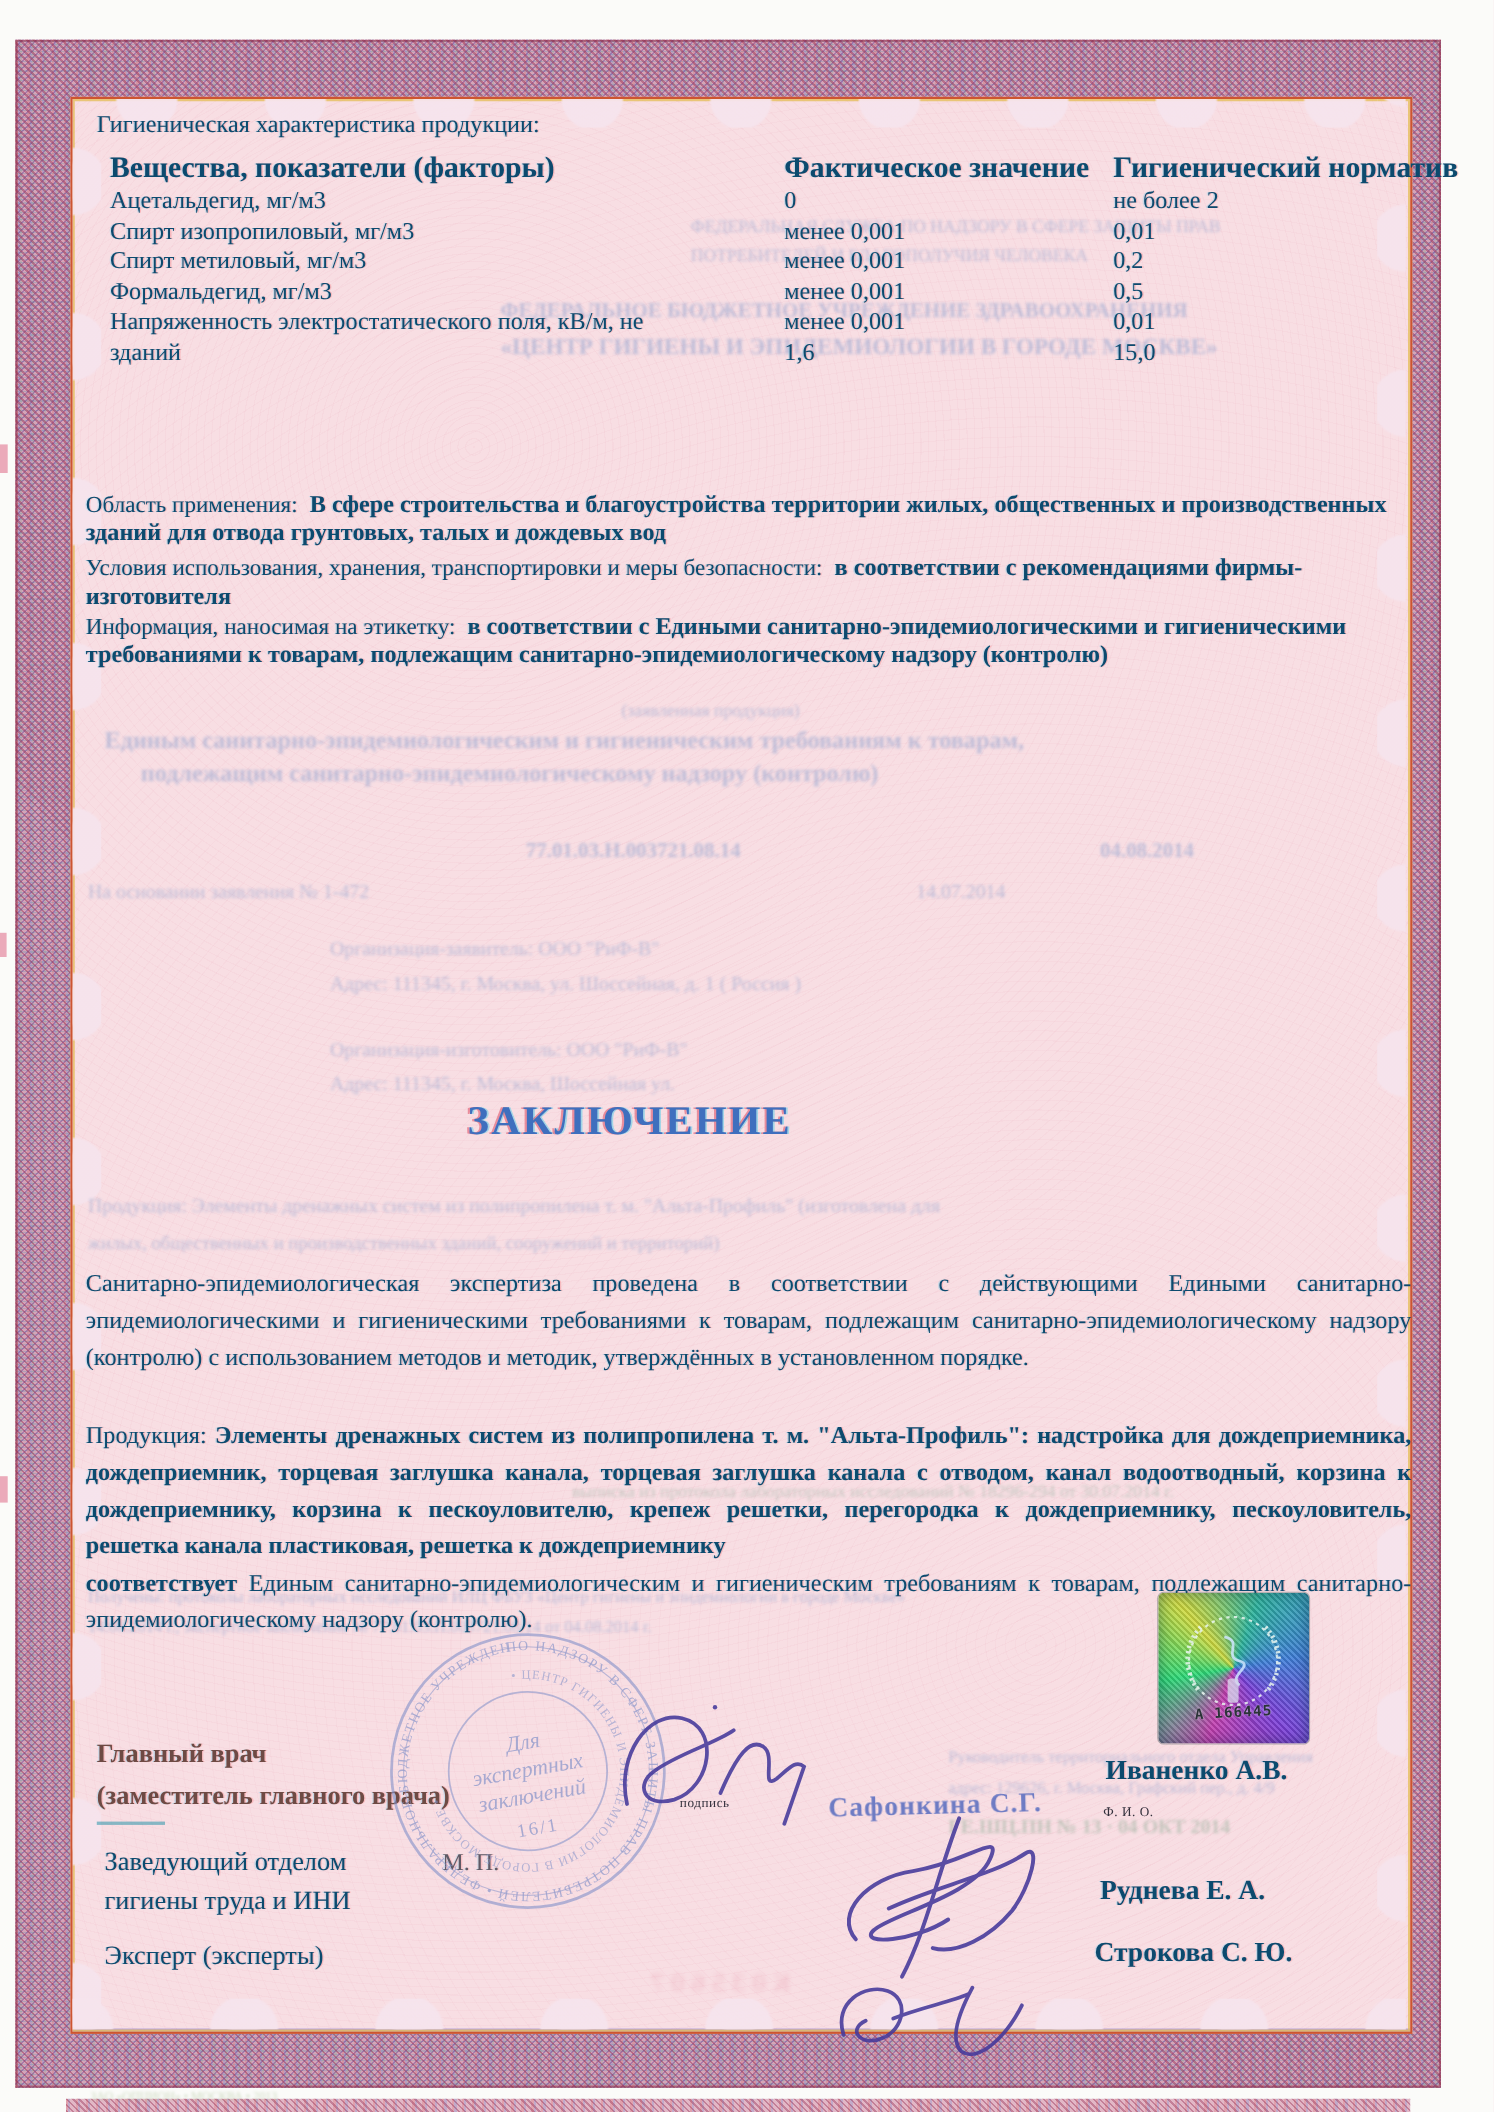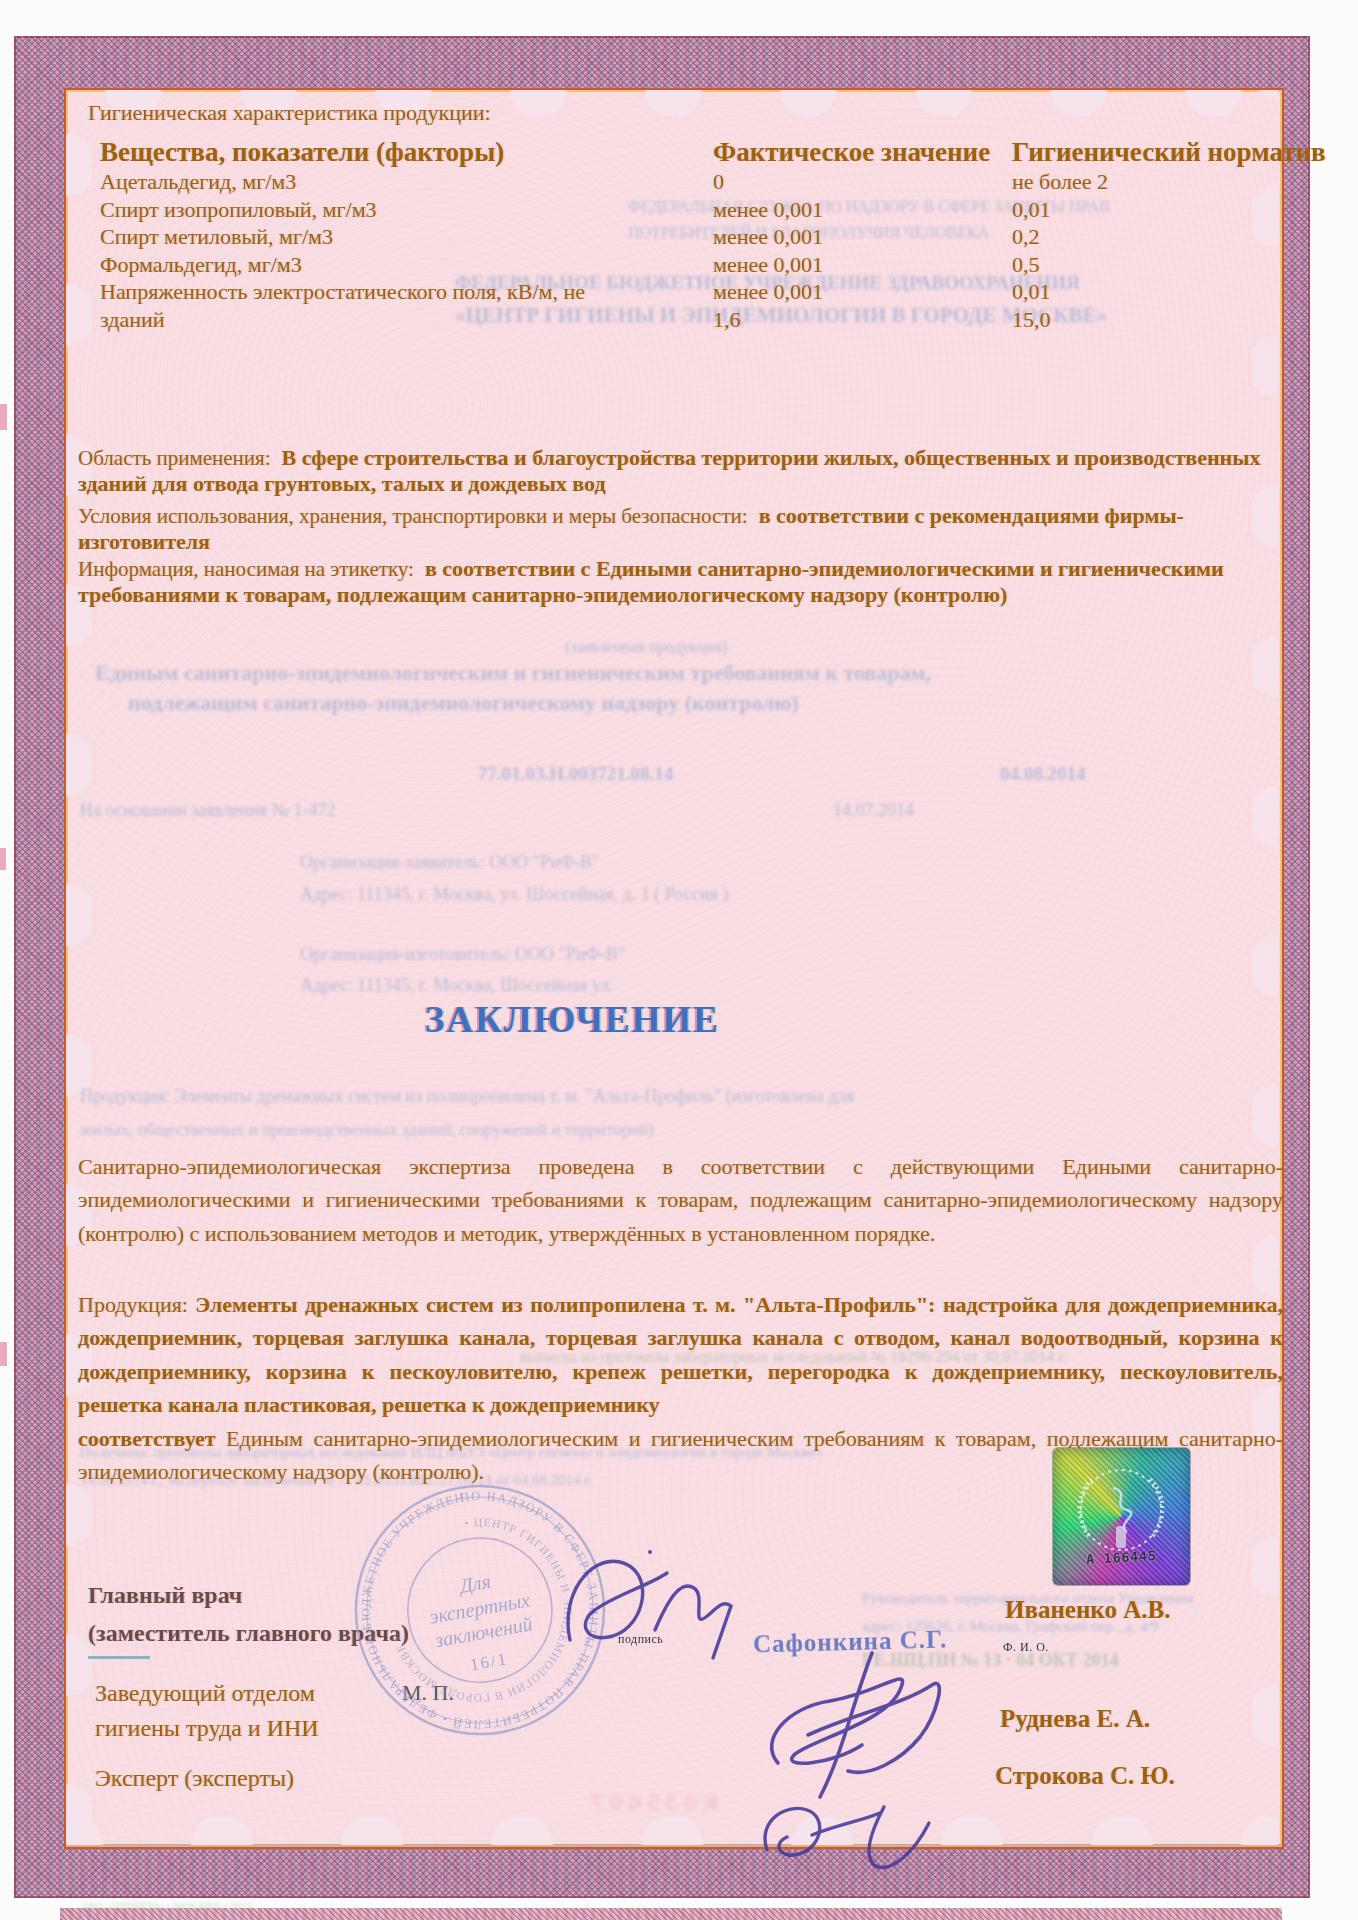--- a/index.html
+++ b/index.html
@@ -42,21 +42,21 @@
     background-size:26px 150px;background-repeat:repeat-y;}
   .lace-right{left:1252px;top:90px;width:26px;height:1753px;
     background:radial-gradient(circle at 100% 50%, rgba(246,228,237,.92) 0 37%, rgba(246,228,237,0) 40%);
     background-size:26px 150px;background-repeat:repeat-y;background-position:right;}
   .next-page-strip{left:60px;top:1908px;width:1222px;height:12px;
     background:
       repeating-linear-gradient(45deg, rgba(158,60,95,.45) 0 1.5px, rgba(0,0,0,0) 1.5px 4px),
       repeating-linear-gradient(90deg, rgba(215,70,70,.2) 0 2px, rgba(66,120,215,.2) 2px 4px, rgba(0,0,0,0) 4px 9px),
       #e2b7c6;}
   
-  .t{color:#a16207;text-shadow:1.2px 0 0 rgba(255,70,70,.22), -1.2px 0 0 rgba(40,195,240,.22);}
+  .t{color:#0c4a6e;text-shadow:1.2px 0 0 rgba(255,70,70,.22), -1.2px 0 0 rgba(40,195,240,.22);}
   .b{font-weight:bold;}
   .title{font-size:22px;}
   .cell{font-size:22px;line-height:27.6px;}
   .hdr{font-size:27px;font-weight:bold;white-space:nowrap;}
   .field{font-size:22px;line-height:25px;text-align:left;}
   .field .lbl{font-weight:normal;font-size:21px;}
   .field .val{font-weight:bold;}
   .para{font-size:22px;line-height:33.4px;text-align:justify;}
   .conc{
     font-size:37px;font-weight:bold;letter-spacing:2px;color:#3f6fbe;

